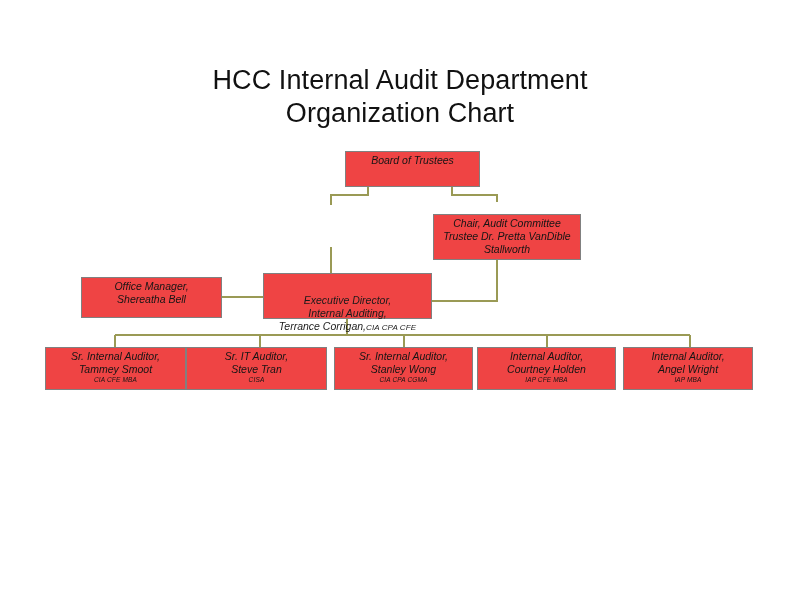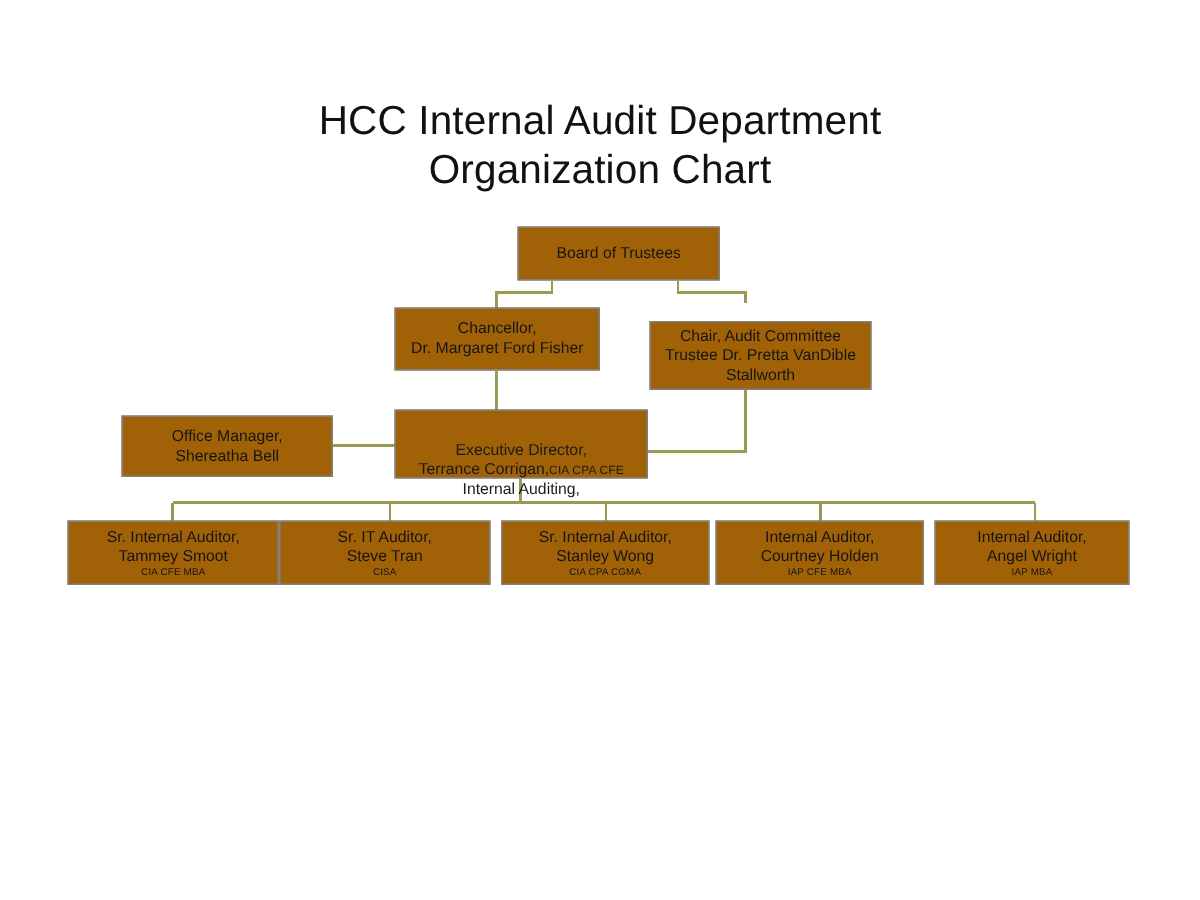--- a/index.html
+++ b/index.html
@@ -46,29 +46,29 @@
     top: 0;
     width: 800px;
     height: 600px;
     pointer-events: none;
   }
 
   
   .node {
     position: absolute;
     box-sizing: border-box;
-    background: #a16207;
+    background: #ef4444;
     border: 1.5px solid #808080;
     display: flex;
     flex-direction: column;
     align-items: center;
-    justify-content: center;
     text-align: center;
     padding: 2px 4px;
     z-index: 3;
+    font-style: italic;
   }
   .node .node-title {
     font-size: 10.5px;
     line-height: 13px;
     color: #151515;
     white-space: pre-line;
   }
   .node .node-creds {
     font-size: 6.5px;
     line-height: 8px;
@@ -133,40 +133,36 @@
       <path d="M 404 315 L 404 327"></path>
       <path d="M 547 315 L 547 327"></path>
       <path d="M 690 315 L 690 327"></path>
     </g>
   </svg>
 
   <div class="node" id="node-board">
     <div class="node-title">Board of Trustees</div>
   </div>
 
-  <div class="node" id="node-chancellor">
-    <div class="node-title">Chancellor,
-Dr. Margaret Ford Fisher</div>
-  </div>
 
   <div class="node" id="node-audit-chair">
     <div class="node-title">Chair, Audit Committee
 Trustee Dr. Pretta VanDible
 Stallworth</div>
   </div>
 
   <div class="node" id="node-office-mgr">
     <div class="node-title">Office Manager,
 Shereatha Bell</div>
   </div>
 
   <div class="node inline-creds" id="node-exec-dir">
     <span class="name-line">Executive Director,</span>
+    <span class="name-line">Internal Auditing,</span>
     <span class="name-line"><span>Terrance Corrigan,</span><span class="creds-sm">CIA CPA CFE</span></span>
-    <span class="name-line">Internal Auditing,</span>
   </div>
 
   <div class="node" id="node-auditor-1">
     <div class="node-title">Sr. Internal Auditor,
 Tammey Smoot</div>
     <div class="node-creds">CIA CFE MBA</div>
   </div>
 
   <div class="node" id="node-auditor-2">
     <div class="node-title">Sr. IT Auditor,

